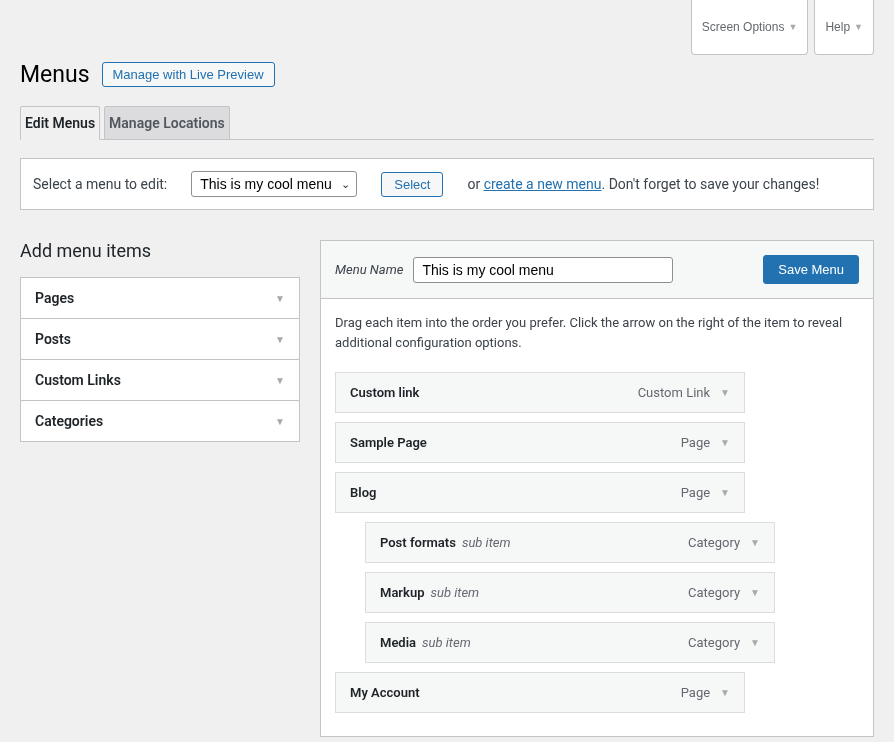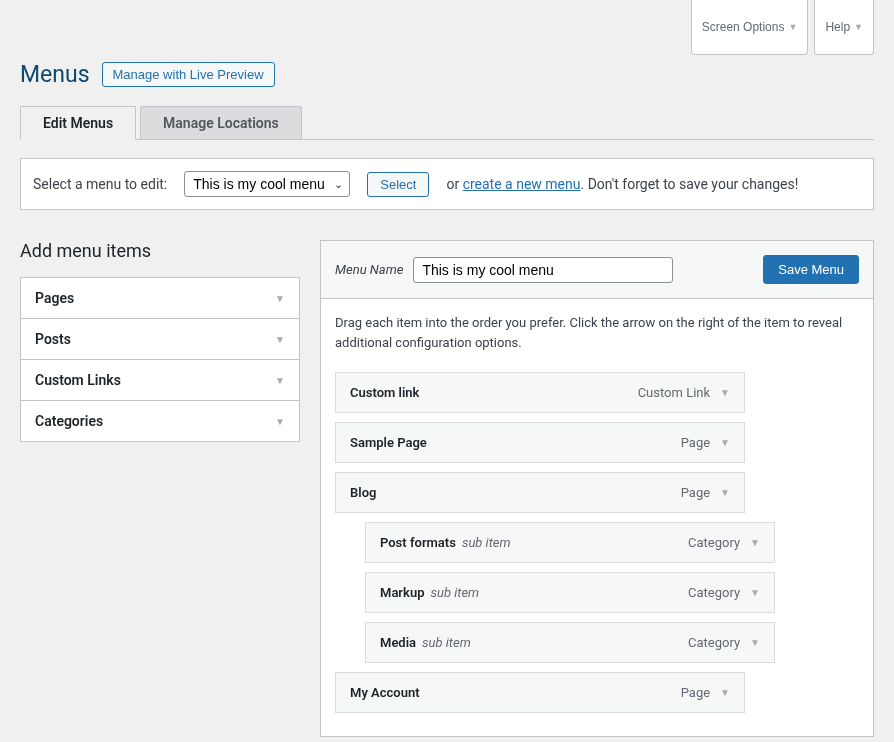--- a/index.html
+++ b/index.html
@@ -34,37 +34,37 @@
   .heading-row {
     display: flex;
     align-items: center;
     gap: 12px;
     margin-top: 6px;
     margin-bottom: 18px;
   }
   h1 {
     font-size: 23px;
     font-weight: 400;
-    color: #0c4a6e;
+    color: #000000;
   }
   .live-preview {
     border: 1px solid #2271b1;
     color: #2271b1;
     background: #f6f7f7;
     padding: 4px 10px;
     border-radius: 3px;
     font-size: 13px;
     cursor: pointer;
   }
   .nav-tabs {
     display: flex;
     border-bottom: 1px solid #c3c4c7;
   }
   .nav-tab {
-    padding: 8px 22px;
+    padding: 8px 4px;
     border: 1px solid #c3c4c7;
     background: #dcdcde;
     color: #50575e;
     font-size: 14px;
     font-weight: 600;
     margin-right: 4px;
     margin-bottom: -1px;
     border-radius: 2px 2px 0 0;
     cursor: pointer;
   }
@@ -73,21 +73,21 @@
     border-bottom: 1px solid #f0f0f1;
     color: #1d2327;
   }
   .select-bar {
     background: #fff;
     border: 1px solid #c3c4c7;
     padding: 12px;
     margin-top: 18px;
     display: flex;
     align-items: center;
-    gap: 17px;
+    gap: 24px;
     font-size: 14px;
   }
   .menu-select {
     border: 1px solid #8c8f94;
     border-radius: 3px;
     padding: 4px 24px 4px 8px;
     font-size: 14px;
     background: #fff;
     appearance: none;
     position: relative;

